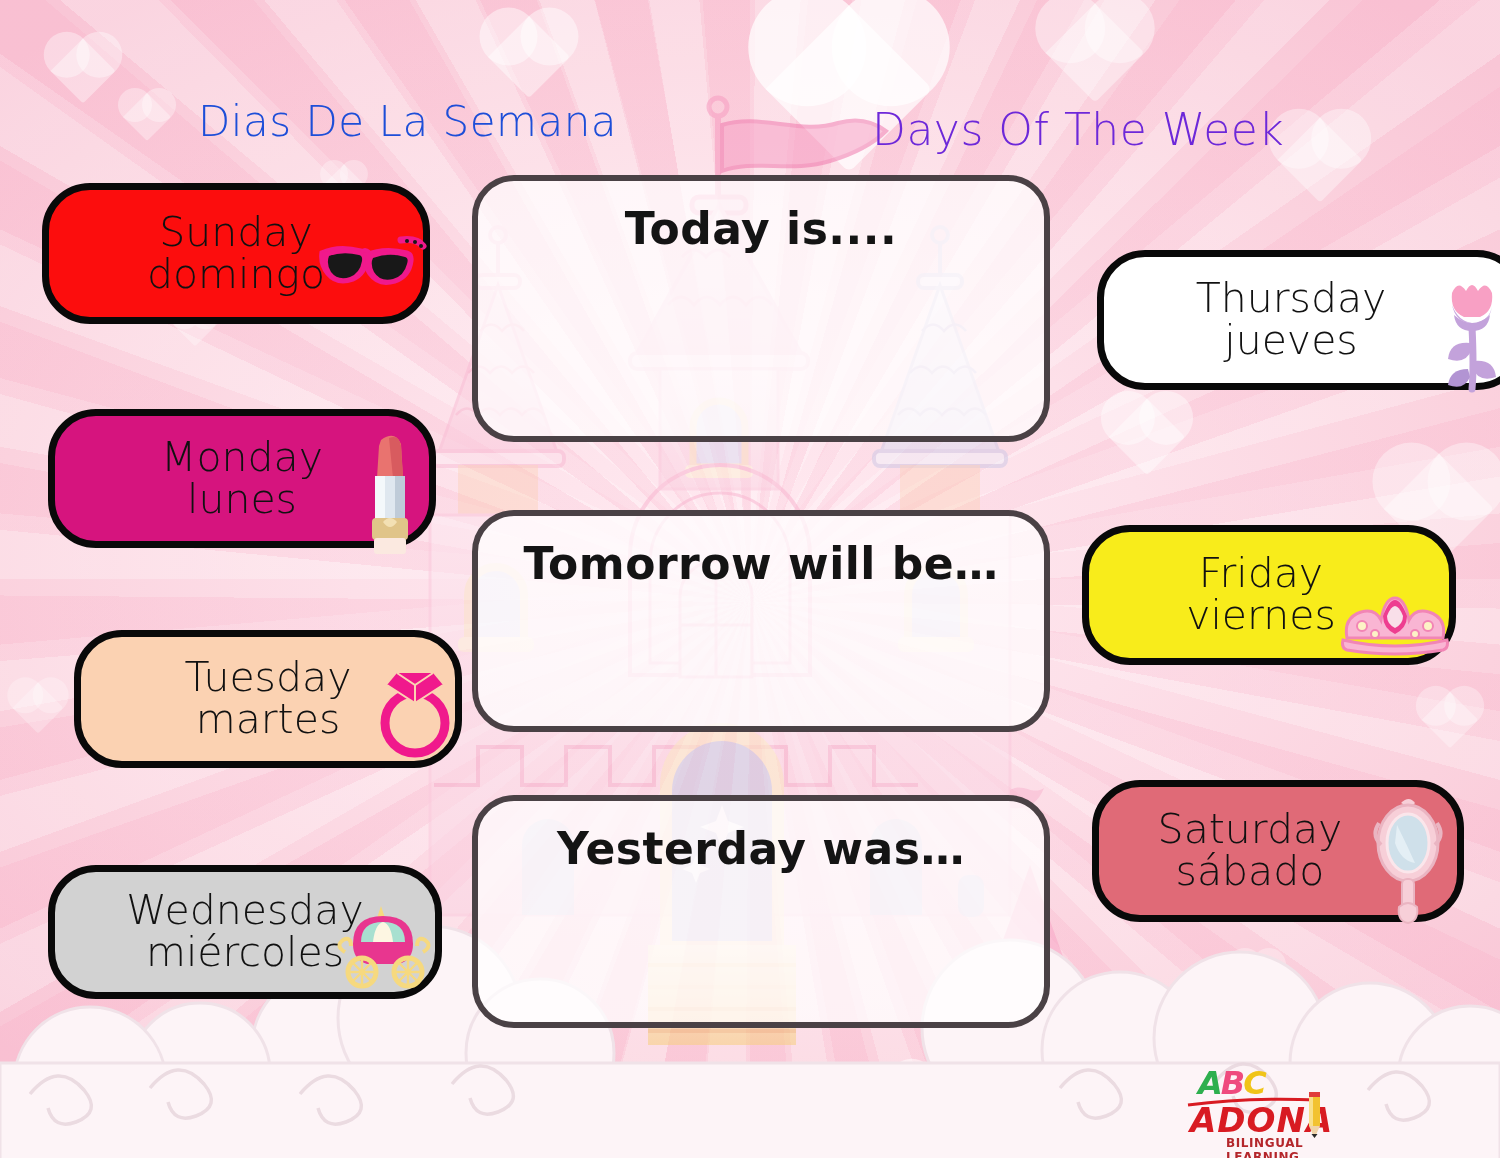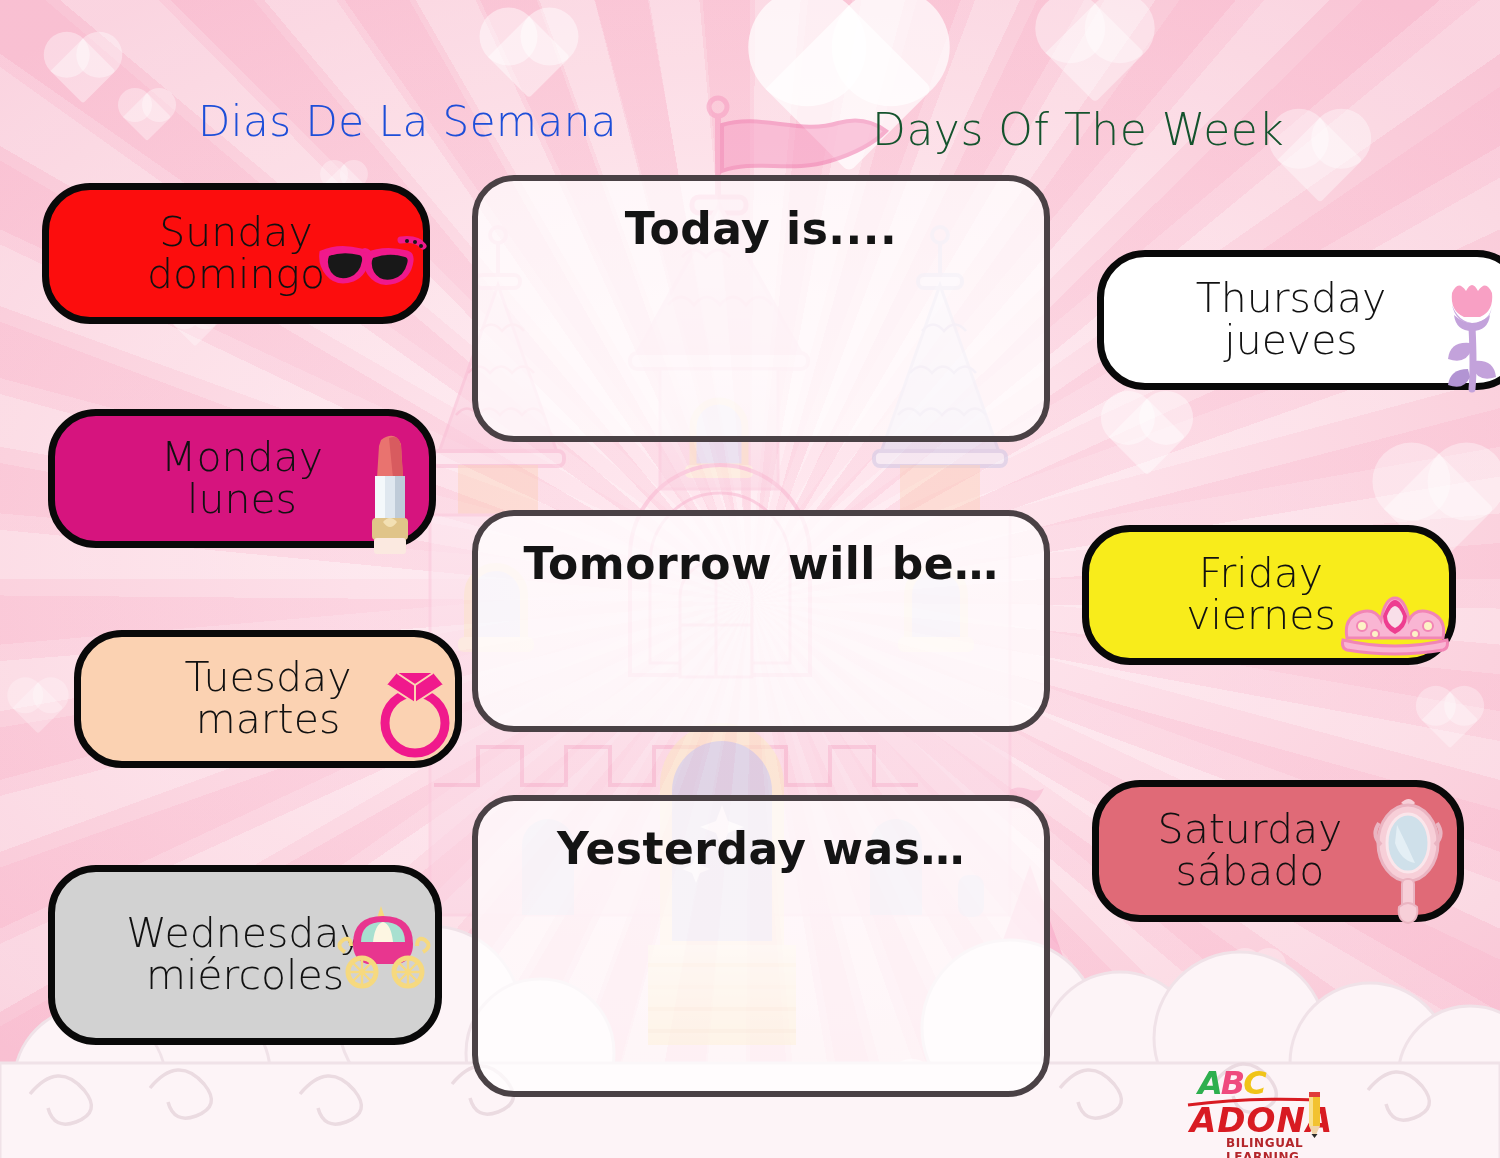--- a/index.html
+++ b/index.html
@@ -73,21 +73,21 @@
     white-space: nowrap;
   }
   #title-es {
     left: 198px; top: 97px;
     font-size: 42px;
     color: #1d4ed8;
   }
   #title-en {
     left: 872px; top: 104px;
     font-size: 44px;
-    color: #14532d;
+    color: #6d28d9;
   }
 
   
   .day-card {
     position: absolute;
     border: 7px solid #090909;
     border-radius: 48px;
     display: flex;
     align-items: center;
     justify-content: center;
@@ -342,21 +342,21 @@
     </div>
     <svg class="day-icon" width="96" height="110" viewBox="0 0 96 110" style="right:-8px; top:18px;">
       <circle cx="48" cy="68" r="30" fill="none" stroke="#f0198c" stroke-width="9"></circle>
       <path d="M30 18 h 36 l 10 12 l -28 18 l -28 -18 Z" fill="#f0198c"></path>
       <path d="M30 18 l 18 12 l 18 -12" fill="none" stroke="#fbd2b2" stroke-width="2"></path>
       <path d="M20 30 l 28 18 l 28 -18" fill="none" stroke="#fbd2b2" stroke-width="2"></path>
       <path d="M48 30 v 18" fill="none" stroke="#fbd2b2" stroke-width="2"></path>
     </svg>
   </div>
 
-  <div class="day-card" style="left:48px; top:865px; width:394px; height:180px; background:#d2d2d2;">
+  <div class="day-card" style="left:48px; top:865px; width:394px; height:134px; background:#d2d2d2;">
     <div class="day-text">
       <span class="en">Wednesday</span>
       <span class="es">miércoles</span>
     </div>
     <svg class="day-icon" width="110" height="96" viewBox="0 0 110 96" style="right:-4px; top:26px;">
       <path d="M52 8 l 4 12 l -8 0 Z" fill="#f6d97f"></path>
       <path d="M24 46 q 0 -28 30 -28 q 30 0 30 28 q 0 16 -14 20 h -32 q -14 -4 -14 -20 Z" fill="#e8368f"></path>
       <path d="M32 44 q 0 -20 22 -20 q 22 0 22 20 Z" fill="#a8e0d0"></path>
       <path d="M44 44 q 2 -18 10 -20 q 8 2 10 20 Z" fill="#fdf6e2"></path>
       <circle cx="33" cy="74" r="14" fill="none" stroke="#f6d97f" stroke-width="5"></circle>
@@ -419,21 +419,21 @@
   </div>
 
   <div class="prompt-box" style="left:472px; top:175px; width:578px; height:267px;">
     <span class="prompt-text">Today is....</span>
   </div>
 
   <div class="prompt-box" style="left:472px; top:510px; width:578px; height:222px;">
     <span class="prompt-text">Tomorrow will be…</span>
   </div>
 
-  <div class="prompt-box" style="left:472px; top:795px; width:578px; height:302px;">
+  <div class="prompt-box" style="left:472px; top:795px; width:578px; height:233px;">
     <span class="prompt-text">Yesterday was…</span>
   </div>
 
   <div id="logo">
     <div class="logo-abc">
       <span class="l1">A</span><span class="l2">B</span><span class="l3">C</span>
     </div>
     <svg width="140" height="12" viewBox="0 0 140 12" style="position:absolute; left:0; top:40px;">
       <path d="M2 9 q 60 -8 130 -5" fill="none" stroke="#d81b22" stroke-width="3"></path>
     </svg>

